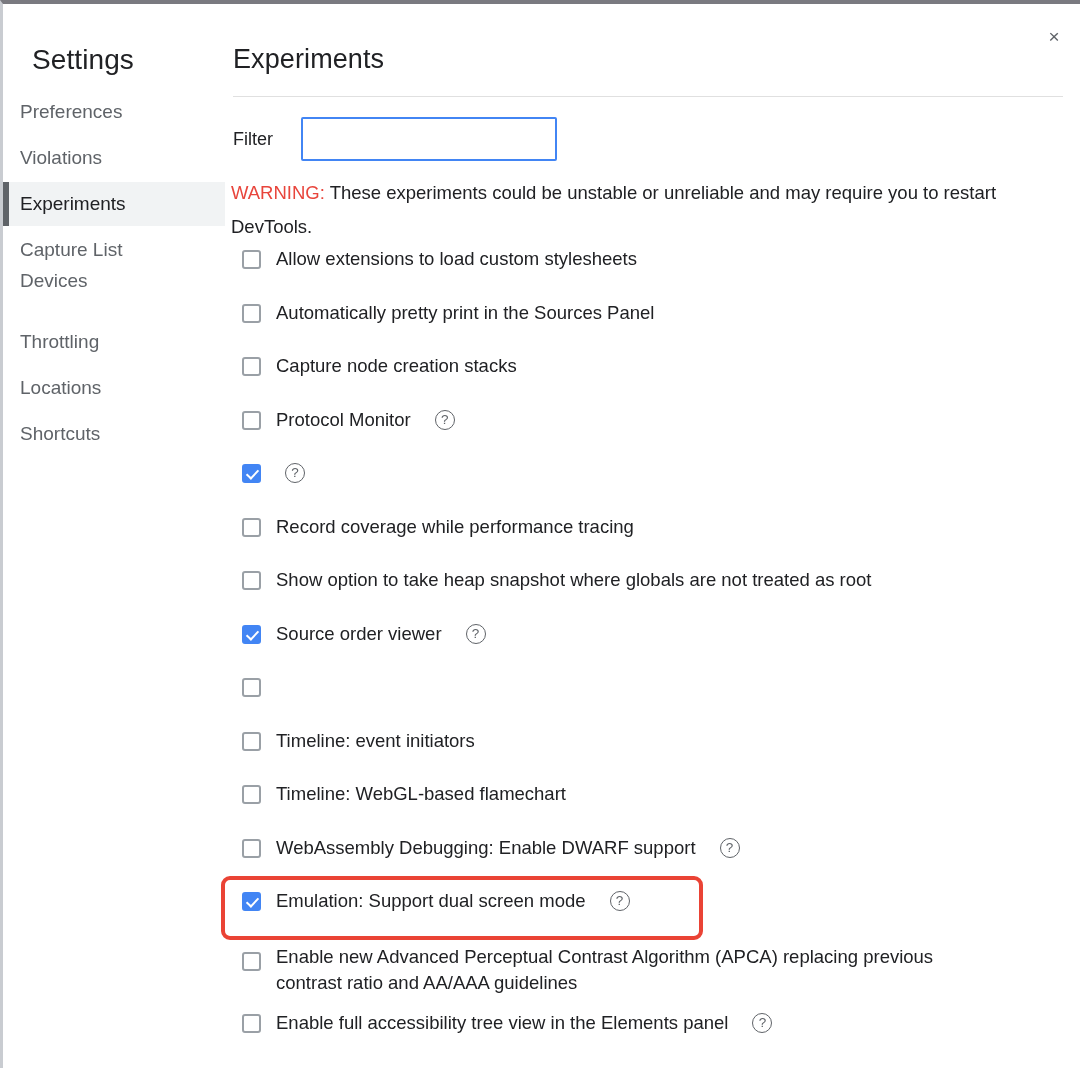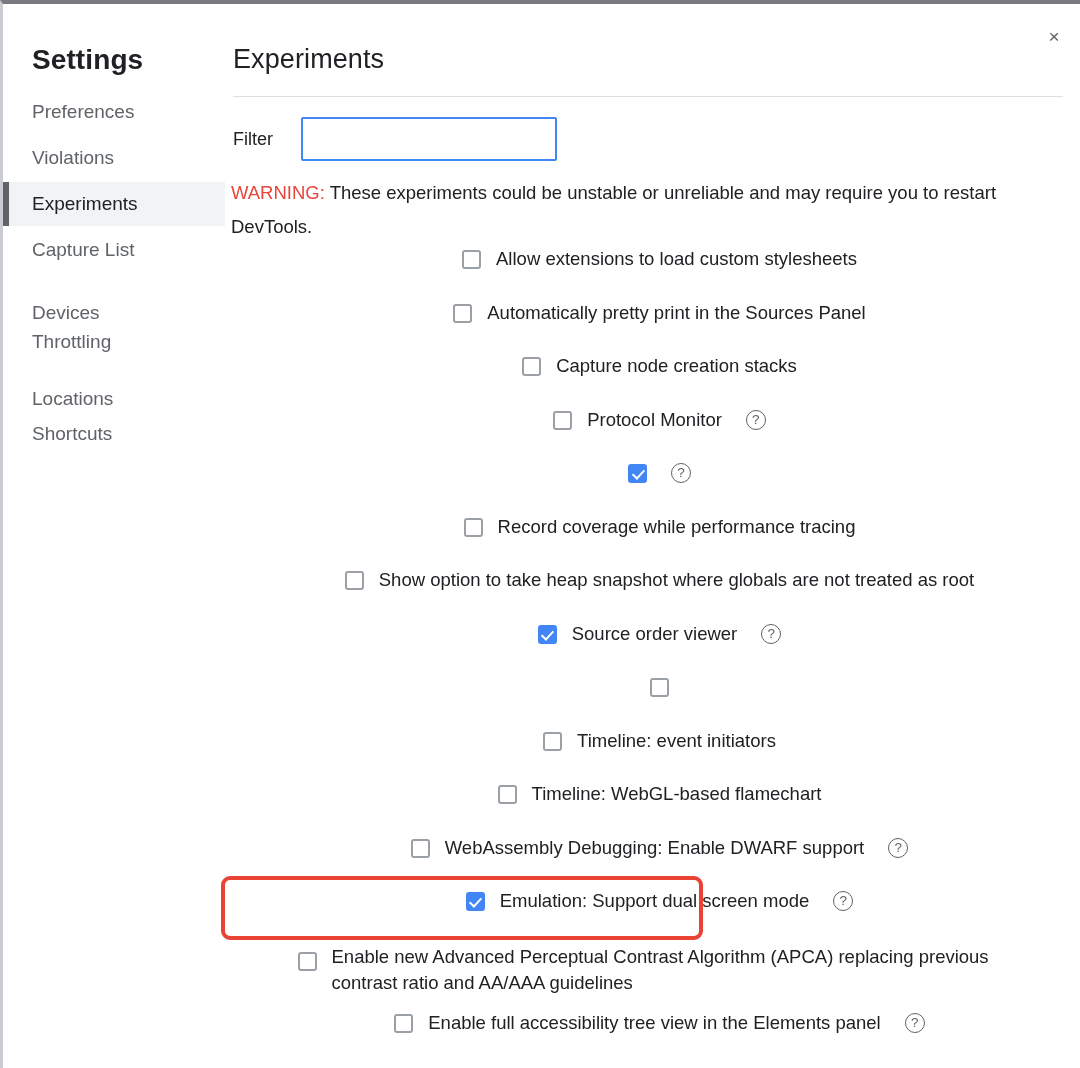--- a/index.html
+++ b/index.html
@@ -45,38 +45,38 @@
     left: 0;
     width: 222px;
     height: 1064px;
   }
 
   #settings-title {
     position: absolute;
     top: 40px;
     left: 29px;
     font-size: 28px;
-    font-weight: 700;
+    font-weight: 400;
     color: #202124;
     letter-spacing: 0.1px;
     white-space: nowrap;
   }
 
   .nav-item {
     position: absolute;
     left: 0;
     width: 222px;
     height: 44px;
     display: flex;
     align-items: center;
     cursor: pointer;
   }
 
   .nav-item .nav-label {
-    padding-left: 29px;
+    padding-left: 17px;
     font-size: 19px;
     color: #5f6368;
     white-space: nowrap;
   }
 
   .nav-item.selected {
     background: #f1f3f4;
   }
   .nav-item.selected::before {
     content: "";
@@ -170,21 +170,20 @@
     left: 6px;
     width: 846px;
   }
 
   .exp-row {
     position: relative;
     display: flex;
     align-items: flex-start;
     height: 53.5px;
     cursor: pointer;
-    justify-content: center;
   }
   .exp-row.tall {
     height: 68px;
   }
 
   .cb {
     flex: 0 0 auto;
     width: 19px;
     height: 19px;
     margin-top: 6px;
@@ -272,27 +271,27 @@
         </div>
         <div class="nav-item" style="top: 132px;">
           <span class="nav-label">Violations</span>
         </div>
         <div class="nav-item selected" style="top: 178px;">
           <span class="nav-label">Experiments</span>
         </div>
         <div class="nav-item" style="top: 224px;">
           <span class="nav-label">Capture List</span>
         </div>
-        <div class="nav-item" style="top: 287px; align-items: center;">
+        <div class="nav-item" style="top: 255px; align-items: center;">
           <span class="nav-label">Devices</span>
         </div>
         <div class="nav-item" style="top: 316px;">
           <span class="nav-label">Throttling</span>
         </div>
-        <div class="nav-item" style="top: 362px; align-items: flex-end;">
+        <div class="nav-item" style="top: 362px;">
           <span class="nav-label">Locations</span>
         </div>
         <div class="nav-item" style="top: 408px;">
           <span class="nav-label">Shortcuts</span>
         </div>
       </div>
   </div>
 
   <div id="content">
     <div id="experiments-title">Experiments</div>

